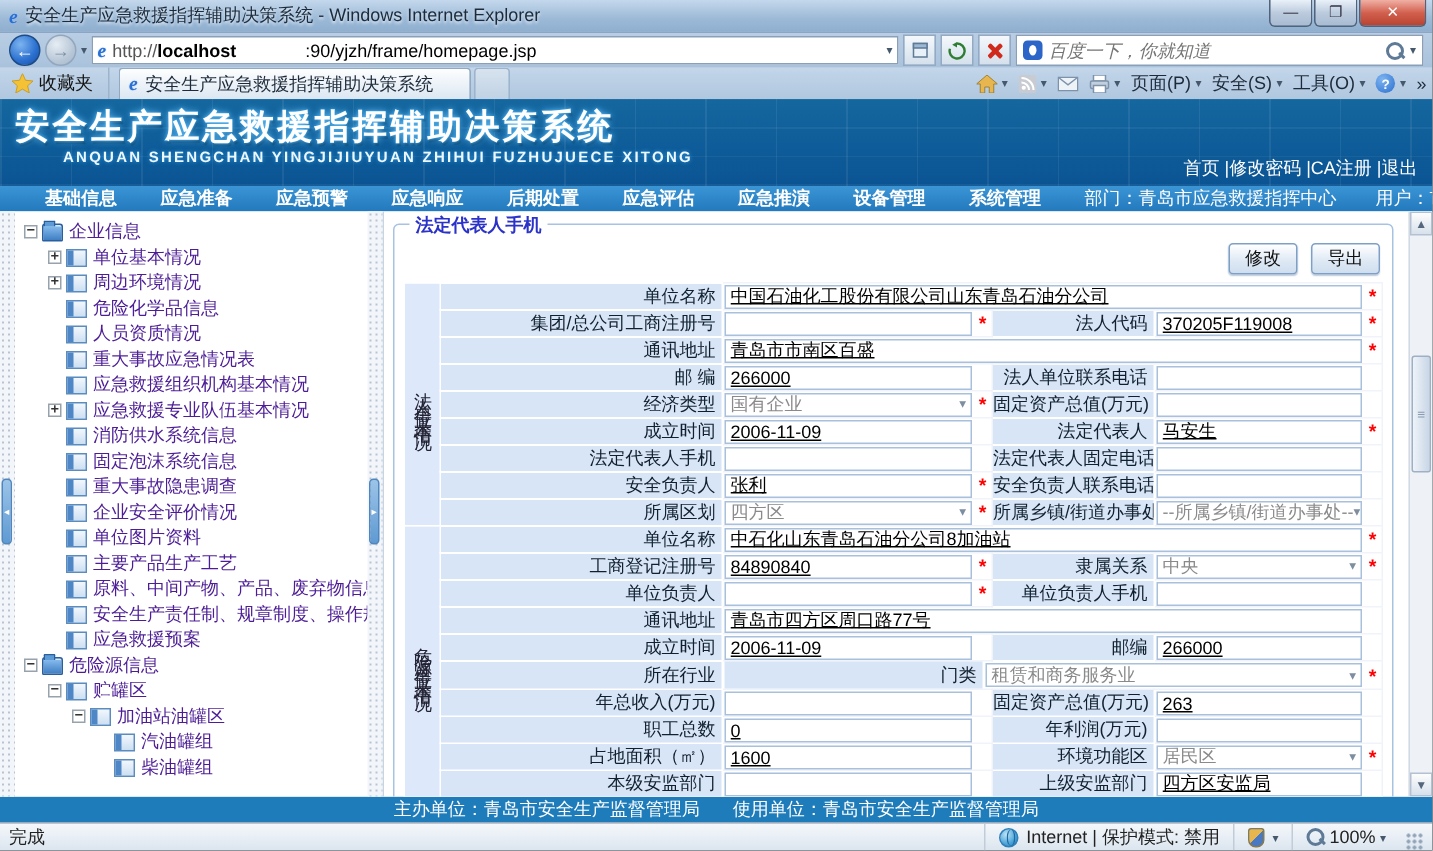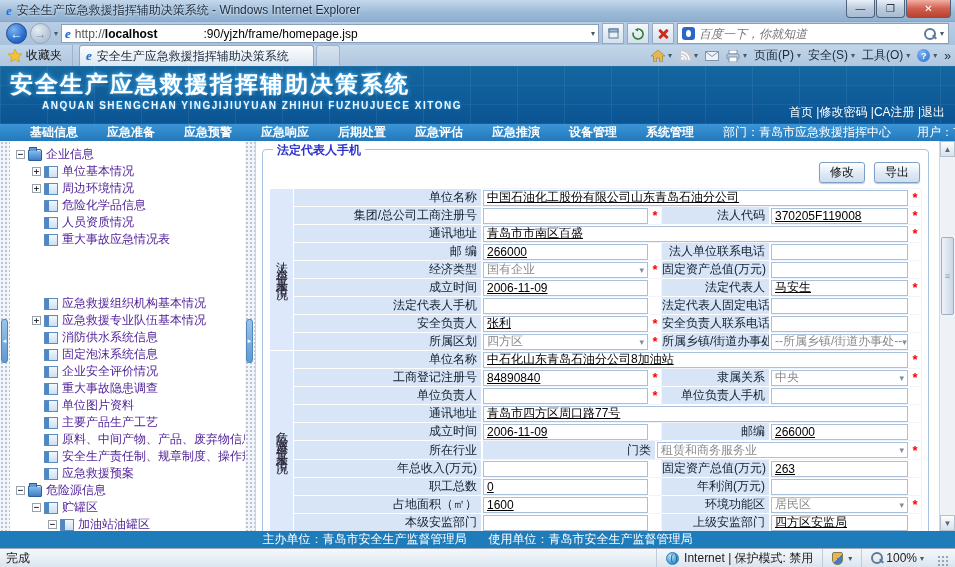--- a/index.html
+++ b/index.html
@@ -288,21 +288,21 @@
           <div class="tree-row" style="padding-left: 22px;">
             <span class="exp-spacer"></span>
             <span class="ticon doc"></span>
             <span class="tlabel">人员资质情况</span>
           </div>
           <div class="tree-row" style="padding-left: 22px;">
             <span class="exp-spacer"></span>
             <span class="ticon doc"></span>
             <span class="tlabel">重大事故应急情况表</span>
           </div>
-          <div class="tree-row" style="padding-left: 22px; margin-top: 47px;">
+          <div class="tree-row" style="padding-left: 22px;">
             <span class="exp-spacer"></span>
             <span class="ticon doc"></span>
             <span class="tlabel">应急救援组织机构基本情况</span>
           </div>
           <div class="tree-row" style="padding-left: 22px;">
             <span class="expander">+</span>
             <span class="ticon doc"></span>
             <span class="tlabel">应急救援专业队伍基本情况</span>
           </div>
           <div class="tree-row" style="padding-left: 22px;">
@@ -311,26 +311,26 @@
             <span class="tlabel">消防供水系统信息</span>
           </div>
           <div class="tree-row" style="padding-left: 22px;">
             <span class="exp-spacer"></span>
             <span class="ticon doc"></span>
             <span class="tlabel">固定泡沫系统信息</span>
           </div>
           <div class="tree-row" style="padding-left: 22px;">
             <span class="exp-spacer"></span>
             <span class="ticon doc"></span>
+            <span class="tlabel">重大事故隐患调查</span>
+          </div>
+          <div class="tree-row" style="padding-left: 22px;">
+            <span class="exp-spacer"></span>
+            <span class="ticon doc"></span>
             <span class="tlabel">企业安全评价情况</span>
-          </div>
-          <div class="tree-row" style="padding-left: 22px;">
-            <span class="exp-spacer"></span>
-            <span class="ticon doc"></span>
-            <span class="tlabel">重大事故隐患调查</span>
           </div>
           <div class="tree-row" style="padding-left: 22px;">
             <span class="exp-spacer"></span>
             <span class="ticon doc"></span>
             <span class="tlabel">单位图片资料</span>
           </div>
           <div class="tree-row" style="padding-left: 22px;">
             <span class="exp-spacer"></span>
             <span class="ticon doc"></span>
             <span class="tlabel">主要产品生产工艺</span>

